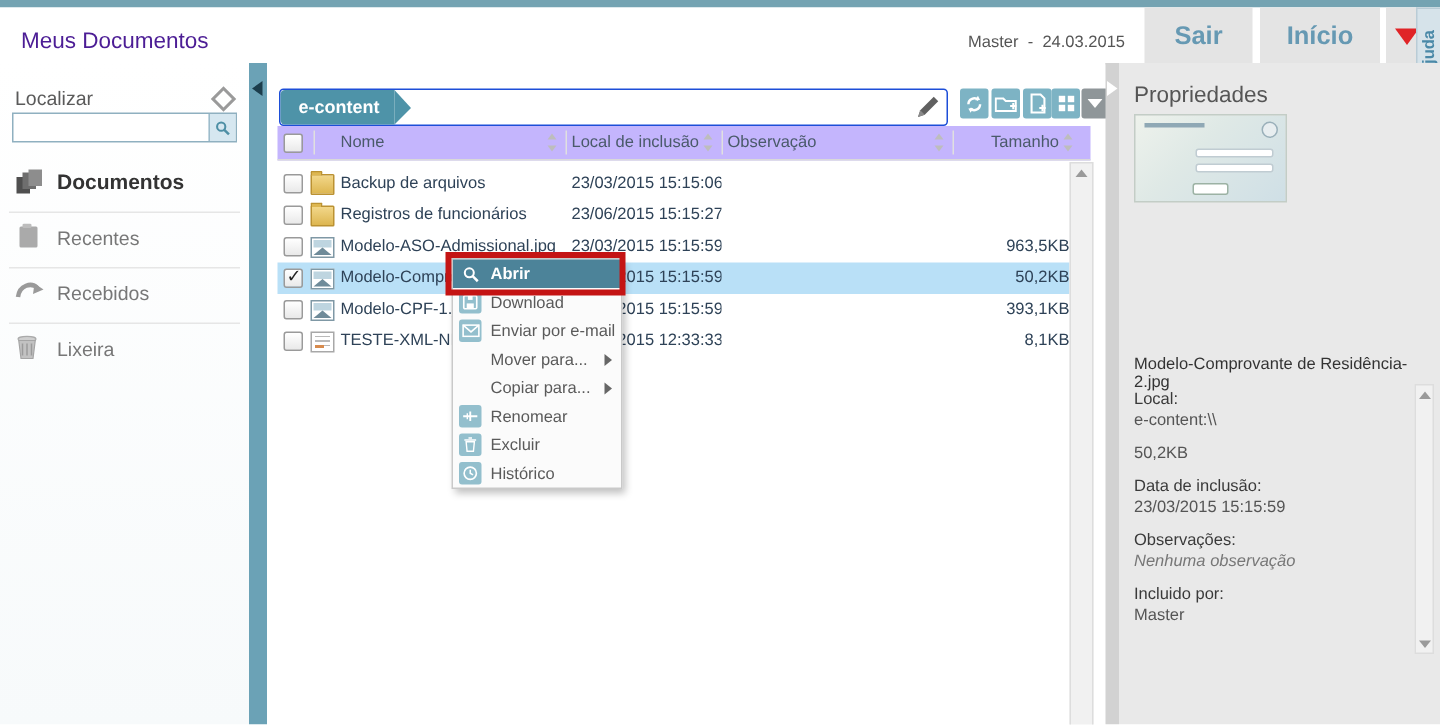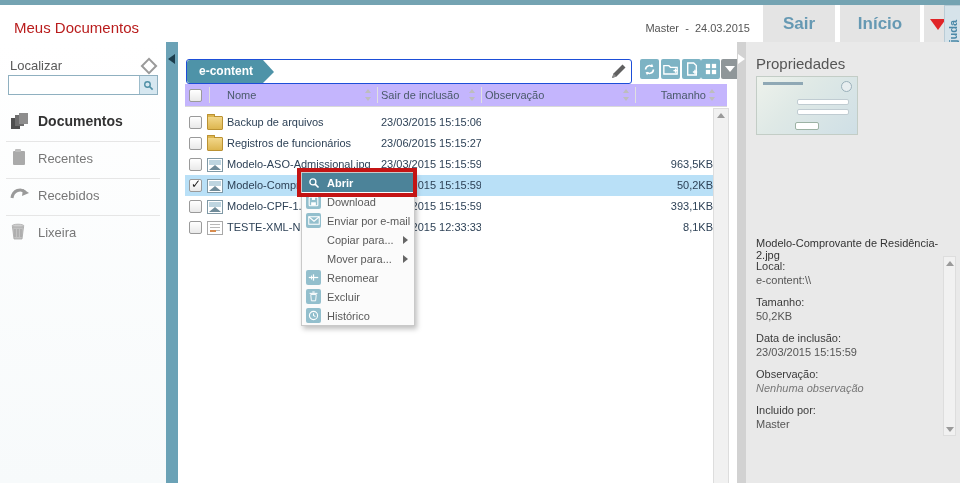--- a/index.html
+++ b/index.html
@@ -3,21 +3,21 @@
 <meta charset="utf-8">
 <style>
   html,body{margin:0;padding:0;}
   body{width:960px;height:483px;position:relative;overflow:hidden;background:#fff;
        font-family:"Liberation Sans","DejaVu Sans",sans-serif;-webkit-font-smoothing:antialiased;}
   .abs{position:absolute;}
 
   
   .topbar{left:0;top:0;width:960px;height:5px;background:#74a3b2;}
   .header{left:0;top:5px;width:960px;height:37px;background:#fff;border-bottom:1px solid #d7d7d7;}
-  .app-title{left:14px;top:14px;font-size:15px;color:#b91c1c;}
+  .app-title{left:14px;top:14px;font-size:15px;color:#4c1d95;}
   .user-date{right:210px;top:17px;font-size:11px;color:#555;}
   .hbtn{top:0;height:37px;line-height:37px;background:#e4e4e4;color:#6699b3;font-weight:bold;
         font-size:17px;text-align:center;cursor:pointer;}
   .btn-sair{right:125px;width:72px;}
   .btn-inicio{right:40px;width:80px;}
   .btn-arrow{right:8px;width:28px;}
   .red-tri{display:inline-block;width:0;height:0;border-left:8px solid transparent;
            border-right:8px solid transparent;border-top:11px solid #e02427;vertical-align:middle;}
   .ajuda-tab{right:0;top:5px;width:15px;height:58px;background:#d6e3ea;border:1px solid #b9ccd6;
              border-right:none;display:flex;align-items:center;justify-content:center;cursor:pointer;}
@@ -258,21 +258,21 @@
         <path d="M0 0 h10 l-5 6 z" fill="#fff"></path>
       </svg>
   </div>
 
   <div class="abs list-head">
     <div class="cb" style="left:4px;top:5px;"></div>
     <div class="hsep" style="left:24px;"></div>
     <div class="hcell" style="left:42px;">Nome</div>
     <div class="sort" style="left:180px;"></div>
     <div class="hsep" style="left:192px;"></div>
-    <div class="hcell" style="left:196px;">Sair de inclusão</div>
+    <div class="hcell" style="left:196px;">Local de inclusão</div>
     <div class="sort" style="left:284px;"></div>
     <div class="hsep" style="left:296px;"></div>
     <div class="hcell" style="left:300px;">Observação</div>
     <div class="sort" style="left:438px;"></div>
     <div class="hsep" style="left:450px;"></div>
     <div class="hcell" style="left:446px;width:75px;text-align:right;">Tamanho</div>
     <div class="sort" style="left:524px;"></div>
   </div>
 
   <div class="abs rows">
@@ -347,29 +347,28 @@
     <span class="t-bar" style="top:32px;"></span>
     <span class="t-btn"></span>
   </div>
   <div class="abs prop-file">Modelo-Comprovante de Residência-2.jpg</div>
   <div class="abs prop-fields">
     <div class="pf">
       <div class="pl">Local:</div>
       <div class="pv">e-content:\\</div>
     </div>
     <div class="pf">
-      <div class="pl">Tamanho:</div>
       <div class="pv">50,2KB</div>
     </div>
     <div class="pf">
       <div class="pl">Data de inclusão:</div>
       <div class="pv">23/03/2015 15:15:59</div>
     </div>
     <div class="pf">
-      <div class="pl">Observação:</div>
+      <div class="pl">Observações:</div>
       <div class="pv italic">Nenhuma observação</div>
     </div>
     <div class="pf">
       <div class="pl">Incluido por:</div>
       <div class="pv">Master</div>
     </div>
   </div>
 </div>
 <div class="vscroll props-scroll">
   <div class="up">
@@ -404,26 +403,26 @@
     <span class="micon">
       <svg width="12" height="9" viewBox="0 0 16 12">
           <rect x="1" y="1" width="14" height="10" fill="none" stroke="#fff" stroke-width="1.4"></rect>
           <path d="M1 1 l7 6 7-6" fill="none" stroke="#fff" stroke-width="1.4"></path>
         </svg>
     </span>
     <span class="mlabel">Enviar por e-mail</span>
   </div>
   <div class="mi">
     <span class="mspacer"></span>
+    <span class="mlabel">Mover para...</span>
+    <span class="subarrow"></span>
+  </div>
+  <div class="mi">
+    <span class="mspacer"></span>
     <span class="mlabel">Copiar para...</span>
-    <span class="subarrow"></span>
-  </div>
-  <div class="mi">
-    <span class="mspacer"></span>
-    <span class="mlabel">Mover para...</span>
     <span class="subarrow"></span>
   </div>
   <div class="mi">
     <span class="micon">
       <svg width="11" height="11" viewBox="0 0 14 14">
           <line x1="1" y1="7" x2="13" y2="7" stroke="#fff" stroke-width="1.6"></line>
           <line x1="7" y1="3" x2="7" y2="11" stroke="#fff" stroke-width="1.6"></line>
           <line x1="4.5" y1="4.5" x2="4.5" y2="9.5" stroke="#fff" stroke-width="1.2"></line>
         </svg>
     </span>

